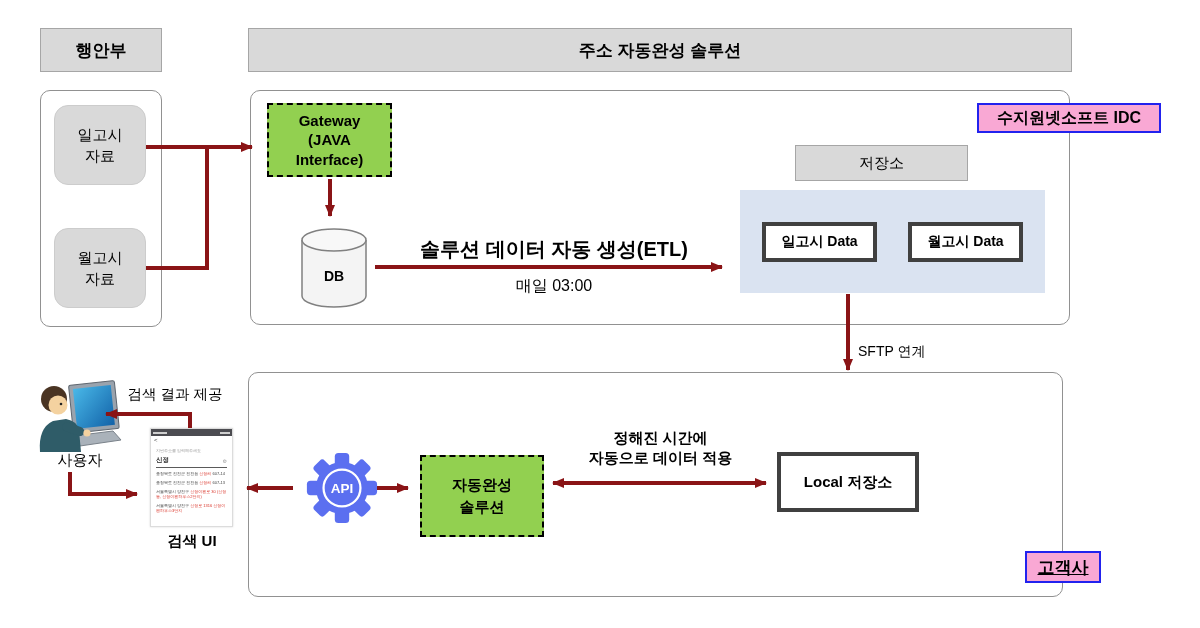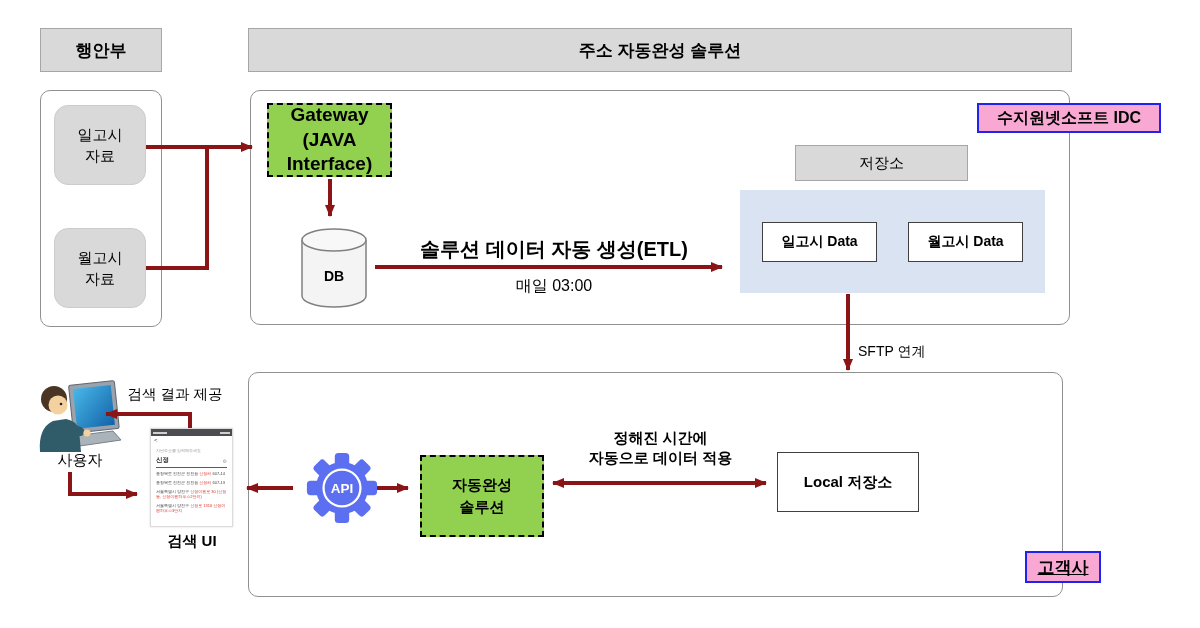--- a/index.html
+++ b/index.html
@@ -12,21 +12,21 @@
   .stage{position:relative; width:1200px; height:628px; background:#fff; overflow:hidden;}
   .abs{position:absolute;}
   .center{display:flex; align-items:center; justify-content:center; text-align:center;}
   .preline{white-space:pre-line;}
 
   .hdr{background:var(--gray_box); border:1px solid #a6a6a6; font-weight:bold; font-size:17px; z-index:2;}
   .container{background:#fff; border:1.5px solid #919191; border-radius:10px; z-index:1;}
   .rbox{background:var(--gray_box); border:1px solid #cccccc; border-radius:14px; font-size:15px; line-height:1.4; z-index:2;}
   .greenbox{background:var(--green); border:2px dashed #000; z-index:3;}
   .badge{background:#f9a8d4; border:2px solid var(--badge_border); font-weight:bold; z-index:4;}
-  .whitebox{background:#fff; border:1px solid #404040; z-index:3;}
+  .whitebox{background:#fff; border:4px solid #404040; z-index:3;}
   .arrows{position:absolute; left:0; top:0; z-index:5; pointer-events:none;}
   .arrow{stroke:var(--arrow); stroke-width:4; fill:none;}
   .arrowhead-shape{fill:var(--arrow);}
   .lbl{z-index:6;}
 
   
   .phone{left:150px; top:428px; width:83px; height:99px; background:#fff; border:1px solid #dcdcdc; z-index:3; overflow:hidden; box-shadow:0 0 2px rgba(0,0,0,.15);}
   .p-status{height:7px; background:#4c4c51; display:flex; justify-content:space-between; align-items:center; padding:0 2px;}
   .p-dot{width:14px; height:2px; background:#cfcfcf;}
   .p-back{font-size:6px; color:#444; margin:1px 0 0 3px; line-height:7px;}
@@ -48,21 +48,21 @@
 
   <div class="abs container" style="left:40px; top:90px; width:122px; height:237px;"></div>
   <div class="abs rbox center preline" style="left:54px; top:105px; width:92px; height:80px;">일고시
 자료</div>
   <div class="abs rbox center preline" style="left:54px; top:228px; width:92px; height:80px;">월고시
 자료</div>
 
   <div class="abs container" style="left:250px; top:90px; width:820px; height:235px;"></div>
   <div class="abs badge center" style="left:977px; top:103px; width:184px; height:30px; font-size:16px;">수지원넷소프트 IDC</div>
 
-  <div class="abs greenbox center preline" style="left:267px; top:103px; width:125px; height:74px; font-weight:bold; font-size:19px; line-height:1.3;">Gateway
+  <div class="abs greenbox center preline" style="left:267px; top:103px; width:125px; height:74px; font-weight:bold; font-size:15px; line-height:1.3;">Gateway
 (JAVA
 Interface)</div>
 
   <svg class="abs" style="left:293px; top:226px; z-index:3;" width="82" height="86" viewBox="0 0 82 86">
     <path d="M9 14 v56 a32 11 0 0 0 64 0 v-56" fill="#f4f4f4" stroke="#808080" stroke-width="1.5"></path>
     <ellipse cx="41" cy="14" rx="32" ry="11" fill="#f8f8f8" stroke="#808080" stroke-width="1.5"></ellipse>
     <text x="41" y="55" text-anchor="middle" font-size="14" font-weight="bold" fill="#000">DB</text>
   </svg>
 
   <div class="abs center lbl" style="left:404px; top:238px; width:300px; height:22px; font-weight:bold; font-size:20px;">솔루션 데이터 자동 생성(ETL)</div>

